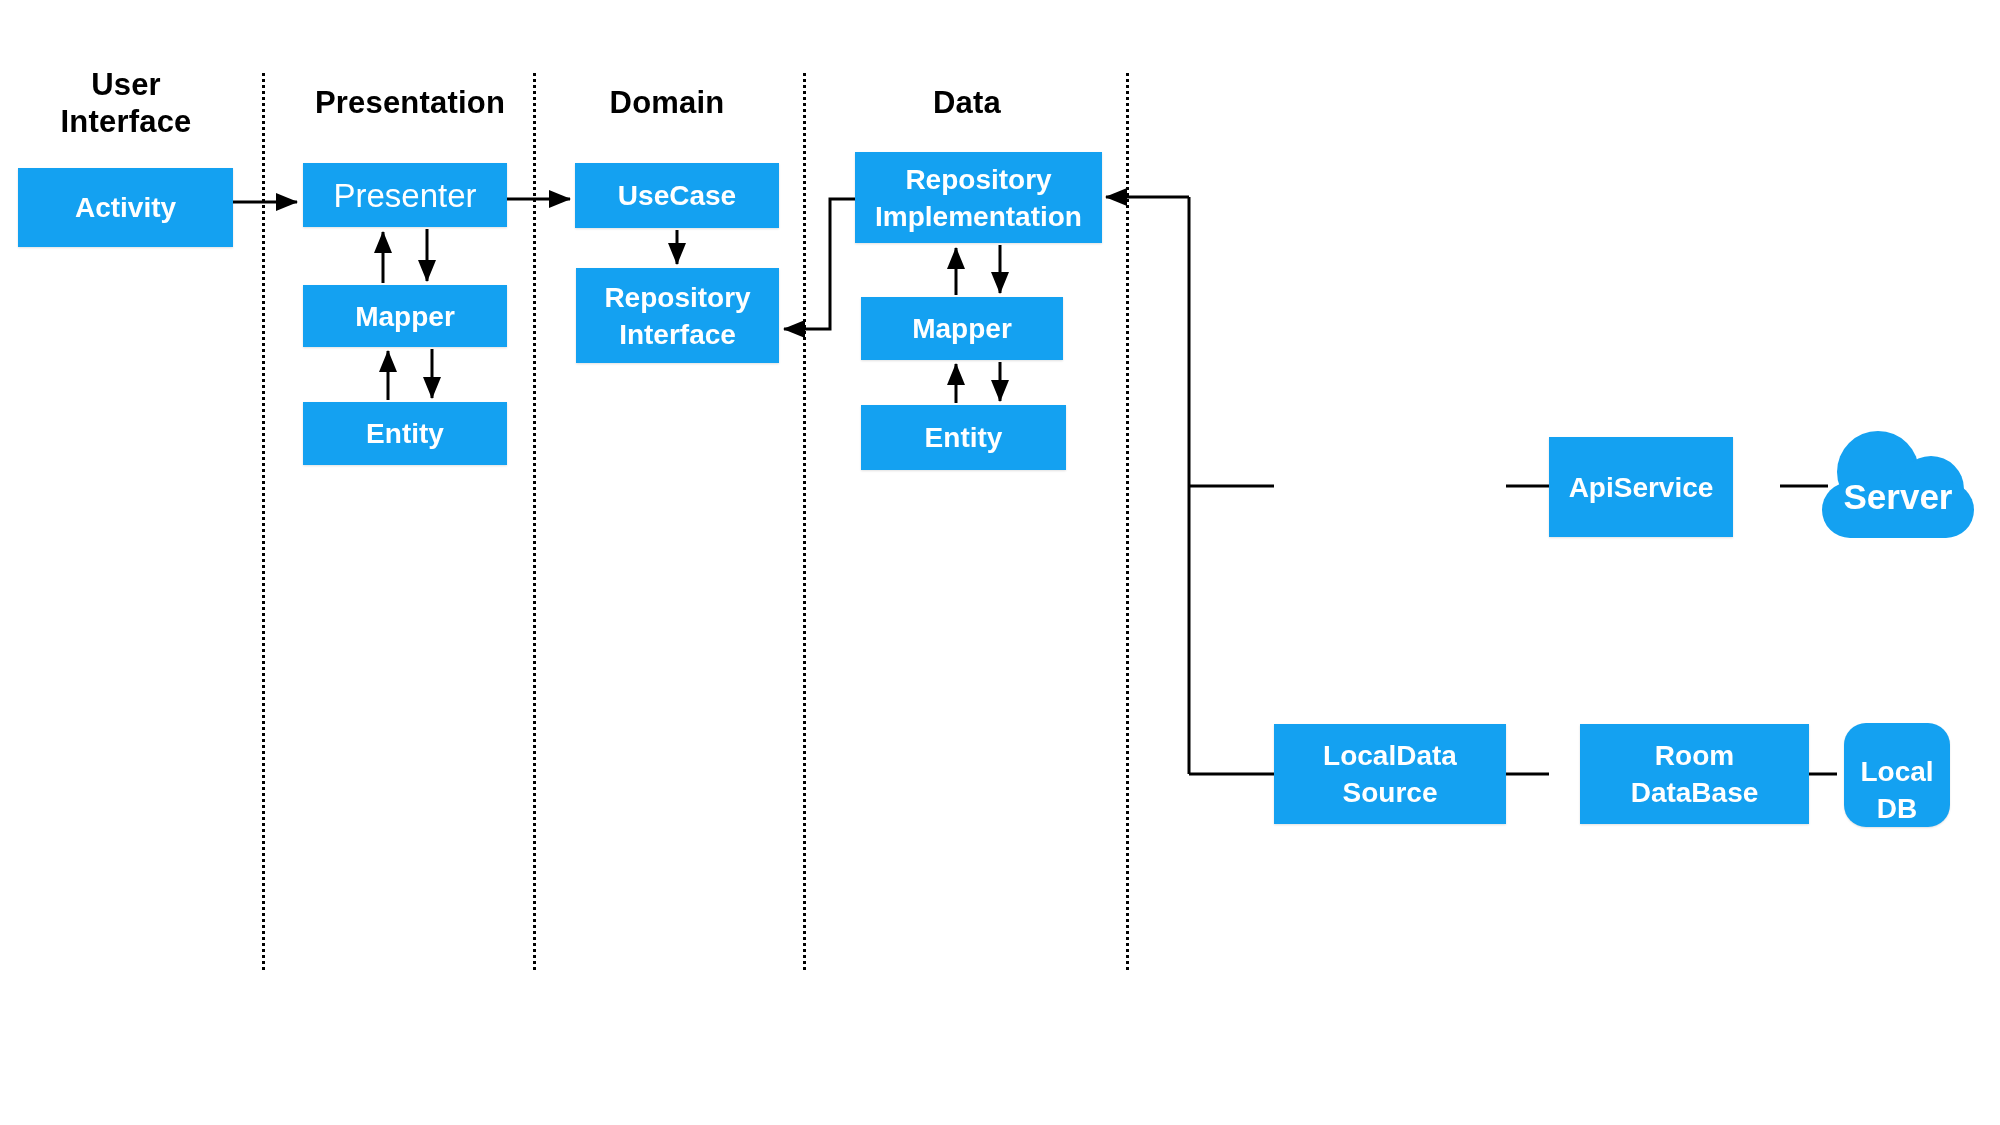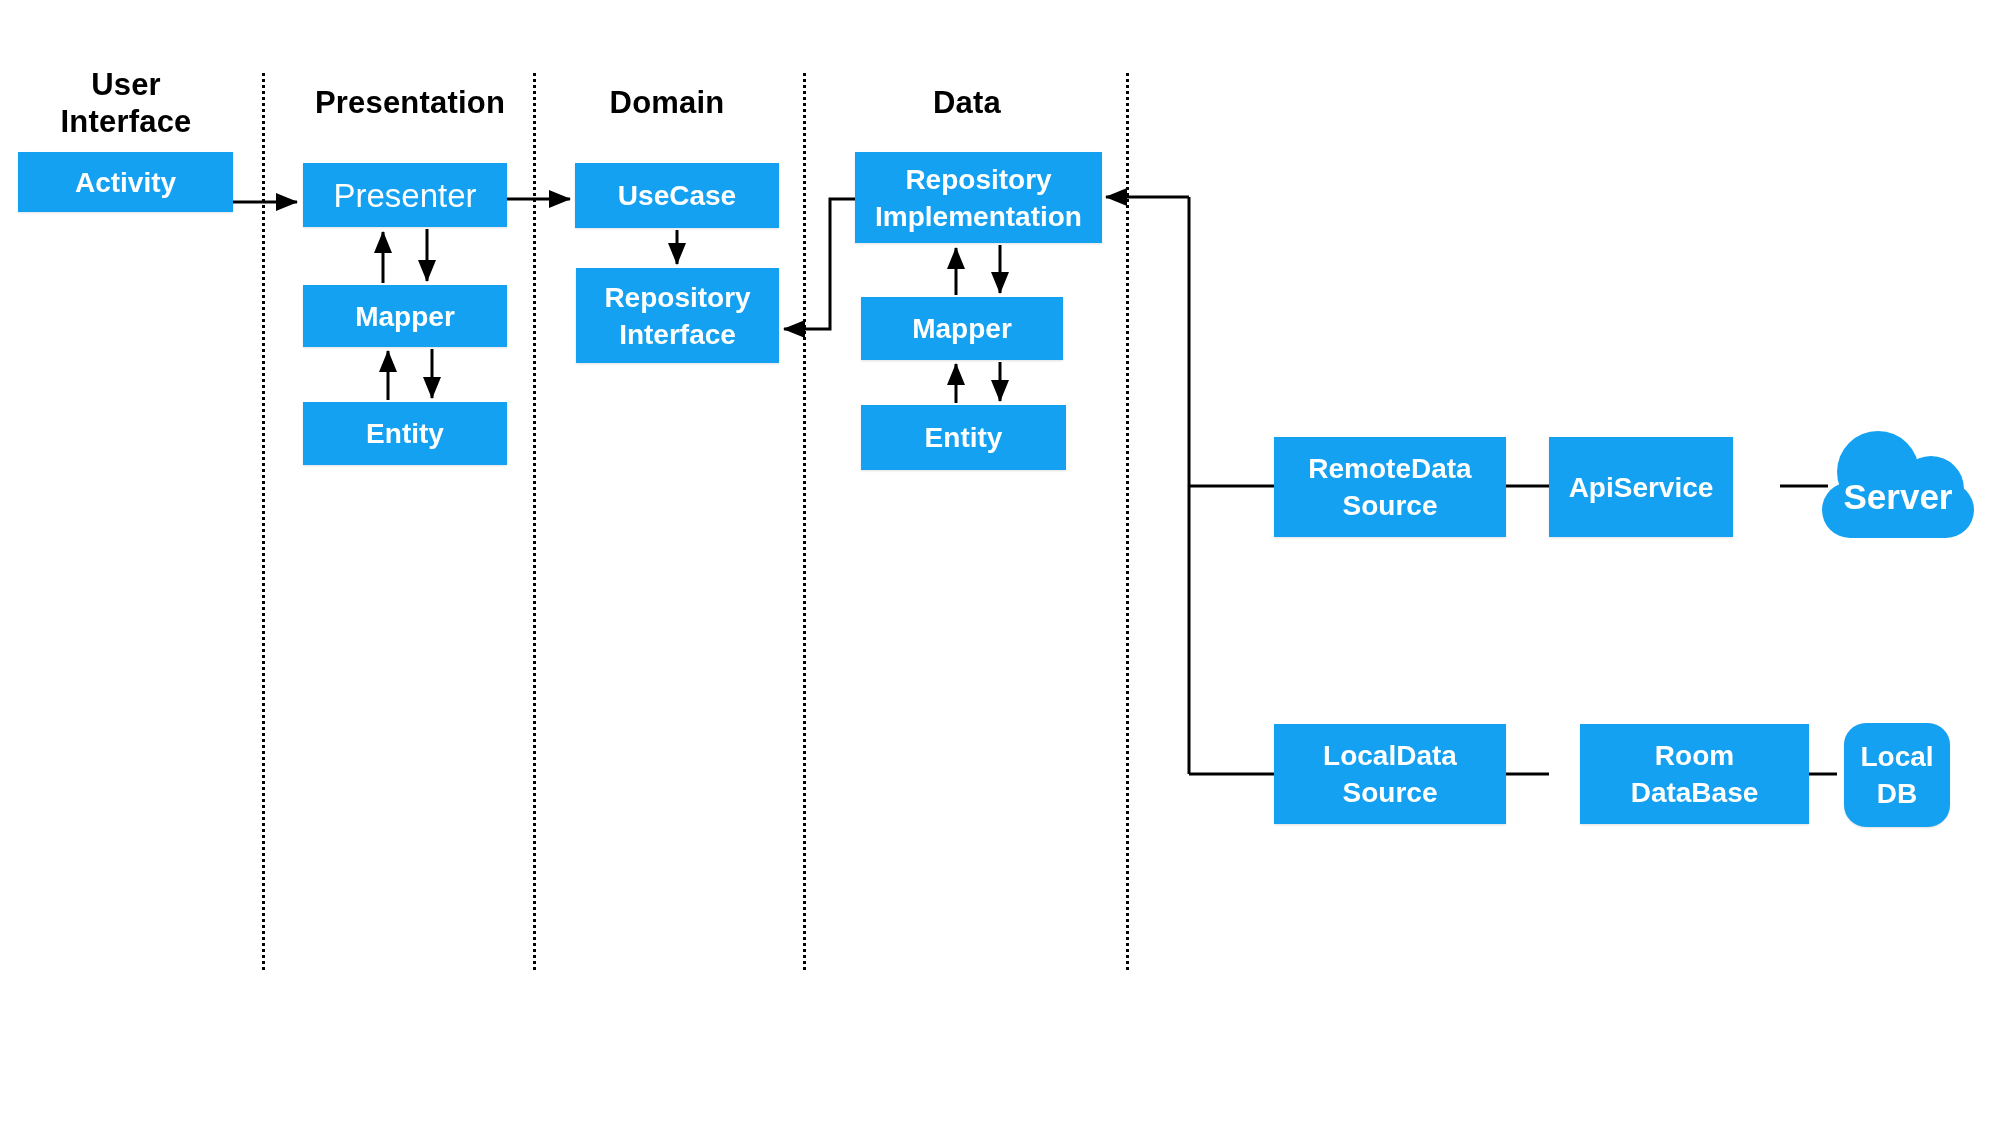--- a/index.html
+++ b/index.html
@@ -15,21 +15,21 @@
     position:absolute;text-align:center;color:var(--header-text,#000);
     font-size:31px;font-weight:700;line-height:37px;letter-spacing:0.2px;
   }
   .node{
     position:absolute;display:flex;align-items:center;justify-content:center;
     background:var(--node-fill,#14A1F1);color:var(--node-text,#fff);
     font-size:28px;font-weight:700;line-height:37px;text-align:center;
     box-shadow:0 1px 2px rgba(0,0,0,0.12);
   }
   .node--presenter{font-size:33px;font-weight:400;}
-  .node--rounded{border-radius:22px;}
+  .node--rounded{border-radius:22px;align-items:flex-end;}
   .node--padded{padding:0 18px;box-sizing:border-box;margin-left:31px;}
   .connectors{position:absolute;left:0;top:0;width:2000px;height:1125px;}
   .connectors .connector{stroke:var(--connector,#000);stroke-width:3;fill:none;}
   #arrowhead path{fill:var(--connector,#000);}
   .cloud-wrap{position:absolute;left:1818px;top:425px;width:160px;height:118px;}
   .cloud-wrap svg{position:absolute;left:0;top:0;width:100%;height:100%;}
   .cloud-label{
     position:absolute;left:0;top:0;width:100%;height:100%;
     display:flex;align-items:center;justify-content:center;padding-top:26px;box-sizing:border-box;
     color:var(--node-text,#fff);font-size:35px;font-weight:700;
@@ -71,21 +71,21 @@
     <line class="connector" x1="1189" y1="197" x2="1106" y2="197" marker-end="url(#arrowhead)"></line>
     <path class="connector" d="M1189,197 L1189,774"></path>
     <line class="connector" x1="1189" y1="486" x2="1274" y2="486"></line>
     <line class="connector" x1="1189" y1="774" x2="1274" y2="774"></line>
     <line class="connector" x1="1506" y1="486" x2="1549" y2="486"></line>
     <line class="connector" x1="1780" y1="486" x2="1828" y2="486"></line>
     <line class="connector" x1="1506" y1="774" x2="1549" y2="774"></line>
     <line class="connector" x1="1792" y1="774" x2="1837" y2="774"></line>
   </svg>
 
-  <div class="node" style="left:18px;top:152px;width:215px;height:60px">
+  <div class="node" style="left:18px;top:168px;width:215px;height:79px">
     <span>Activity</span>
   </div>
 
   <div class="node node--presenter" style="left:303px;top:163px;width:204px;height:64px">
     <span>Presenter</span>
   </div>
   <div class="node" style="left:303px;top:285px;width:204px;height:62px">
     <span>Mapper</span>
   </div>
   <div class="node" style="left:303px;top:402px;width:204px;height:63px">
@@ -102,23 +102,20 @@
   <div class="node" style="left:855px;top:152px;width:247px;height:91px">
     <span>Repository Implementation</span>
   </div>
   <div class="node" style="left:861px;top:297px;width:202px;height:63px">
     <span>Mapper</span>
   </div>
   <div class="node" style="left:861px;top:405px;width:205px;height:65px">
     <span>Entity</span>
   </div>
 
-  <div class="node" style="left:1274px;top:437px;width:232px;height:100px">
-    <span>RemoteData Source</span>
-  </div>
   <div class="node" style="left:1549px;top:437px;width:184px;height:100px">
     <span>ApiService</span>
   </div>
 
   <div class="node" style="left:1274px;top:724px;width:232px;height:100px">
     <span>LocalData Source</span>
   </div>
   <div class="node node--padded" style="left:1549px;top:724px;width:229px;height:100px">
     <span>Room DataBase</span>
   </div>

